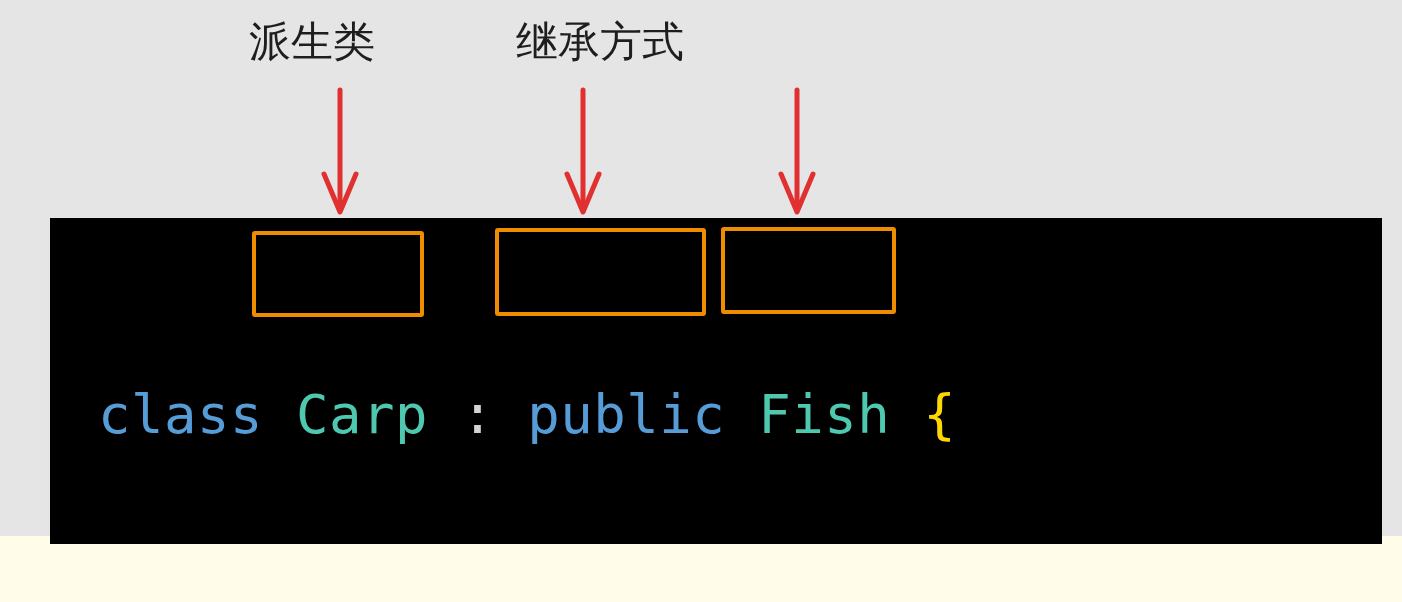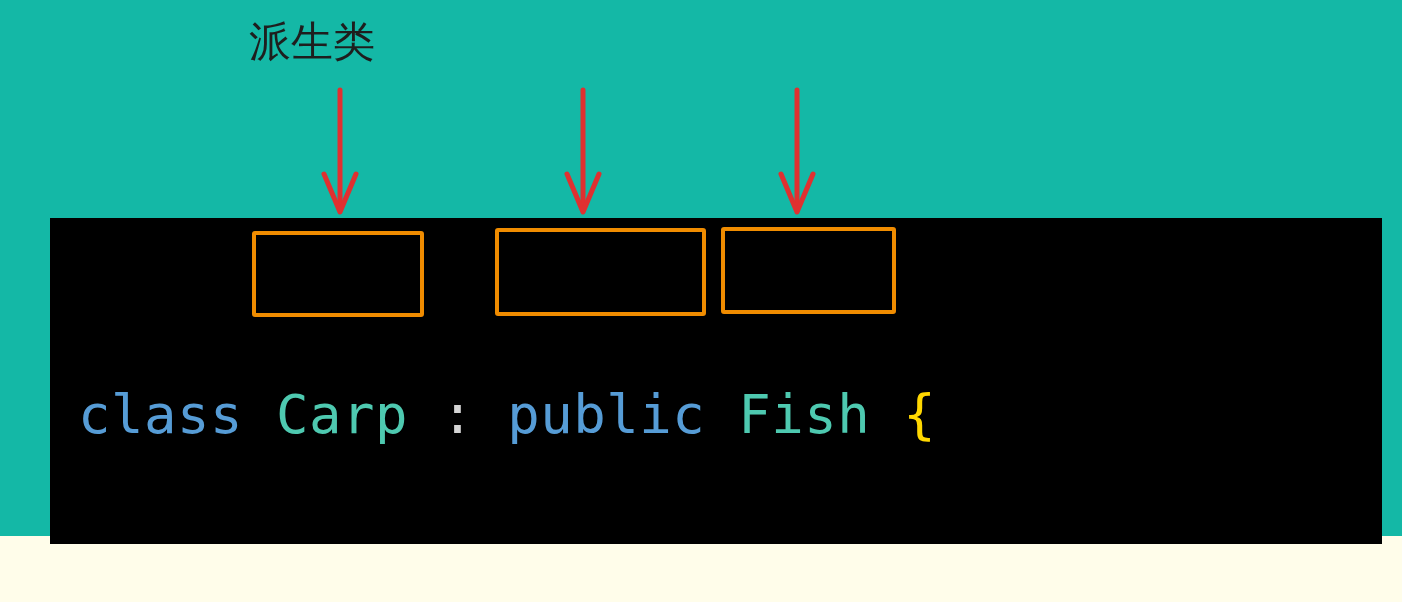--- a/index.html
+++ b/index.html
@@ -7,21 +7,21 @@
       padding: 0;
       width: 1402px;
       height: 602px;
       background: #fffdea;
       overflow: hidden;
     }
     .stage {
       position: relative;
       width: 1402px;
       height: 536px;
-      background: #14b8a6;
+      background: #e5e5e5;
       text-align: right;
     }
     .label {
       position: absolute;
       top: 14px;
       font-family: "DejaVu Serif", "Liberation Serif", serif;
       font-size: 42px;
       color: #1e1e1e;
       line-height: 56px;
       white-space: nowrap;
@@ -47,38 +47,39 @@
       left: 28px;
       top: 14px;
       margin: 0;
       font-family: "DejaVu Sans Mono", "Liberation Mono", monospace;
       font-size: 54px;
       line-height: 73px;
       white-space: pre;
       color: #d4d4d4;
       letter-spacing: 0.5px;
     }
-    .line { display: block; height: 73px; position: relative; }
+    .line { display: block; height: 73px; position: relative; margin-left: 20px; }
     .kw   { color: #569cd6; }
     .type { color: #4ec9b0; }
     .punc { color: #d4d4d4; }
     .brace-gold { color: #ffd700; }
     .hl-box {
       position: absolute;
       border: 4px solid #f08c00;
       border-radius: 3px;
       box-sizing: border-box;
     }
   </style>
 </head>
 <body>
 
 <div class="stage">
 
   <div class="label" style="left:312px;">派生类</div>
+  <div class="label" style="left:600px;">继承方式</div>
 
   <svg class="arrow" style="left:340px;" viewBox="0 0 40 130">
     <line x1="20" y1="4" x2="20" y2="124" stroke="#e03030" stroke-width="5" stroke-linecap="round"></line>
     <polyline points="4,88 20,126 36,88" fill="none" stroke="#e03030" stroke-width="5" stroke-linecap="round" stroke-linejoin="round"></polyline>
   </svg>
   <svg class="arrow" style="left:583px;" viewBox="0 0 40 130">
     <line x1="20" y1="4" x2="20" y2="124" stroke="#e03030" stroke-width="5" stroke-linecap="round"></line>
     <polyline points="4,88 20,126 36,88" fill="none" stroke="#e03030" stroke-width="5" stroke-linecap="round" stroke-linejoin="round"></polyline>
   </svg>
   <svg class="arrow" style="left:797px;" viewBox="0 0 40 130">

